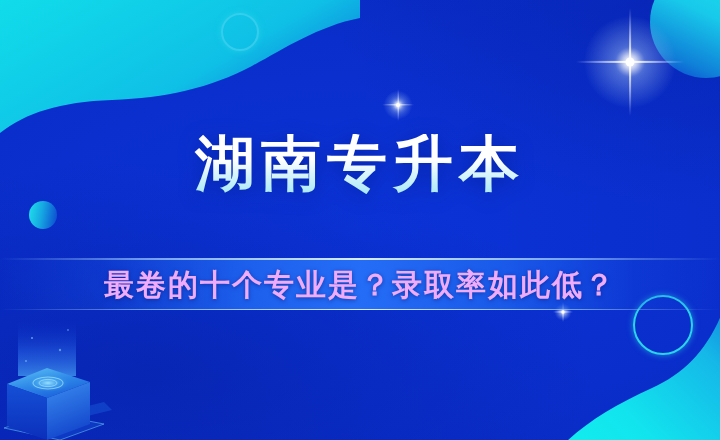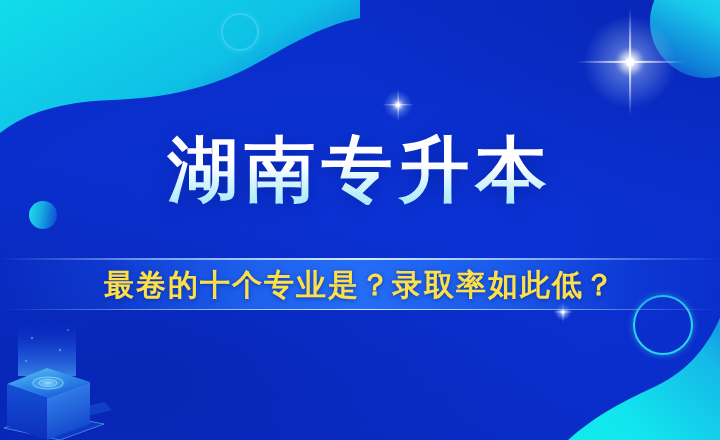--- a/index.html
+++ b/index.html
@@ -143,21 +143,21 @@
     height: 120px;
   }
   .pedestal svg { width: 100%; height: 100%; display: block; }
 
   
   .headline {
     position: absolute;
     left: 0; right: 0;
     top: 134px;
     text-align: center;
-    font-size: 71px;
+    font-size: 60px;
     line-height: 1;
     font-weight: 700;
     letter-spacing: 6px;
     white-space: nowrap;
     background: linear-gradient(to bottom, #ffffff 0%, #ffffff 42%, #d6f4fc 68%, #a8e9f8 100%);
     -webkit-background-clip: text;
     background-clip: text;
     color: transparent;
     -webkit-text-fill-color: transparent;
     filter: drop-shadow(0 3px 10px rgba(0, 20, 120, 0.45));
@@ -197,21 +197,21 @@
 
   .subtitle {
     position: absolute;
     left: 0; right: 0;
     top: 268px;
     text-align: center;
     font-size: 30px;
     line-height: 34px;
     font-weight: 700;
     letter-spacing: 2px;
-    color: #fde047;
+    color: #f0abfc;
     white-space: nowrap;
     text-shadow: 0 1px 4px rgba(0, 25, 120, 0.55);
   }
 </style>
 </head>
 <body>
 
 <div id="banner">
 
   <div class="bg-base"></div>

